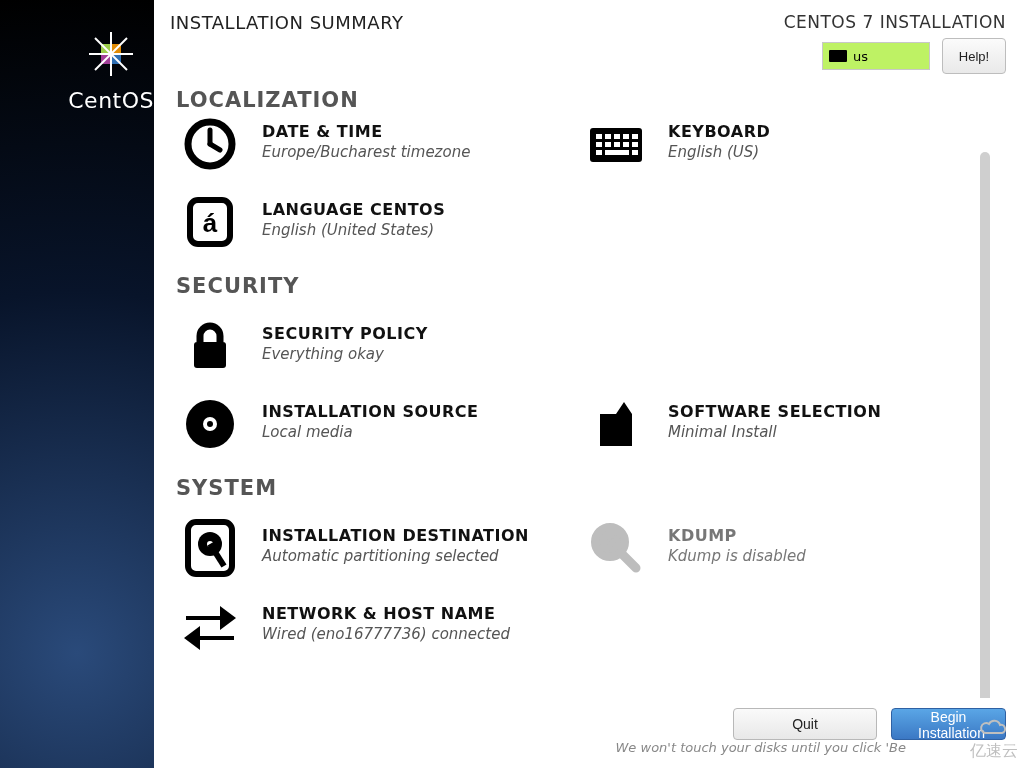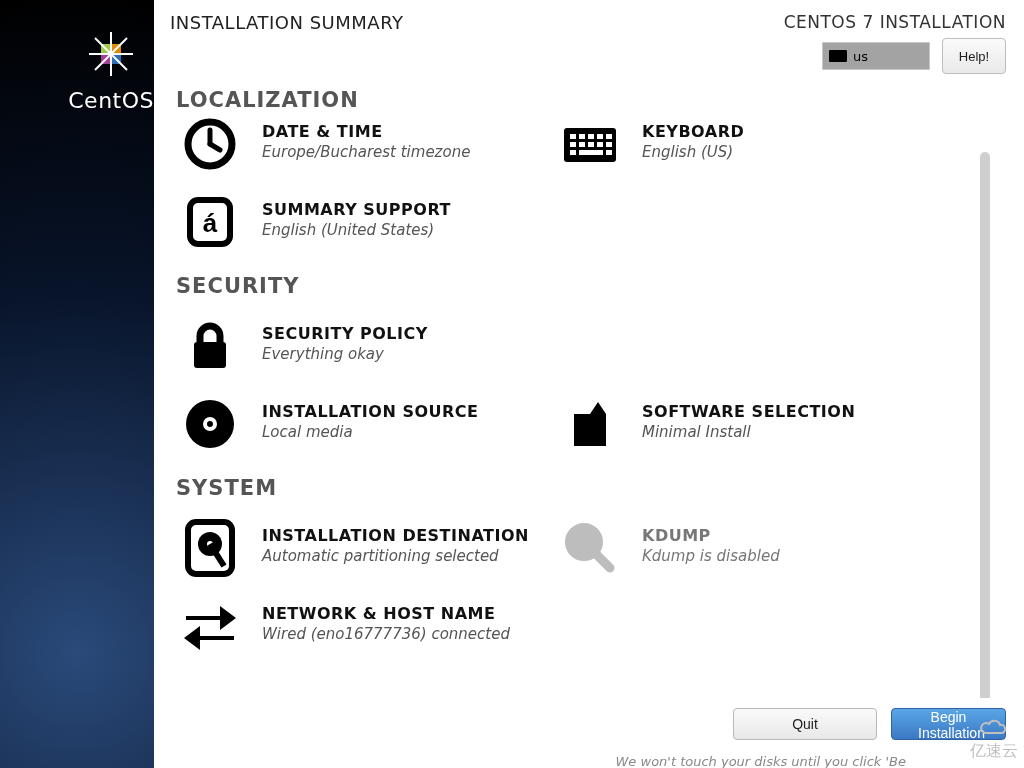--- a/index.html
+++ b/index.html
@@ -9,41 +9,41 @@
   .logo-wrap { display:flex; flex-direction:column; align-items:center; gap:10px; }
   .logo-mark { width:48px; height:48px; position:relative; }
   .logo-mark svg { width:48px; height:48px; }
   .logo-text { color:#fff; font-size:22px; letter-spacing:0.5px; font-weight:400; }
   .main { flex:1; display:flex; flex-direction:column; position:relative; }
   .topbar { display:flex; justify-content:space-between; align-items:flex-start; padding:12px 18px 0 16px; }
   .page-title { font-size:18px; letter-spacing:0.5px; color:#222; font-weight:500; }
   .topright { display:flex; flex-direction:column; align-items:flex-end; gap:6px; }
   .install-name { font-size:17px; letter-spacing:0.5px; color:#333; font-weight:400; }
   .tr-row { display:flex; gap:12px; align-items:center; }
-  .kb-indicator { width:108px; height:28px; background:#a3a3a3; border:1px solid #c8c8c8; display:flex; align-items:center; gap:6px; padding:0 6px; font-size:13px; }
+  .kb-indicator { width:108px; height:28px; background:#bef264; border:1px solid #c8c8c8; display:flex; align-items:center; gap:6px; padding:0 6px; font-size:13px; }
   .kb-indicator .kbico { width:18px; height:12px; background:#000; border-radius:1px; position:relative; }
   .help-btn { width:64px; height:36px; background: linear-gradient(#fbfbfb,#e9e9e9); border:1px solid #bdbdbd; border-radius:4px; font-size:13px; color:#222; cursor:pointer; }
   .content-wrap { flex:1; display:flex; overflow:hidden; }
   .content { flex:1; overflow:hidden; padding:0 0 0 22px; position:relative; }
   .scrollfake { position:absolute; right:34px; top:78px; width:10px; height:618px; background:#cfcfcf; border-radius:5px; }
   .inner { width: 790px; padding-top:2px; }
   .cat-title { font-size:21px; letter-spacing:1px; color:#555; font-weight:700; margin:18px 0 14px 0; }
   .cat-title.first { margin-top:0; color:#555; }
   .clip-first { height:34px; overflow:hidden; display:flex; align-items:flex-end; }
   .clip-first .cat-title { margin:0; transform:translateY(2px); }
-  .row { display:flex; margin-bottom:10px;align-items:flex-end; }
+  .row { display:flex; gap:26px; margin-bottom:10px;align-items:flex-end; }
   .spoke { display:flex; align-items:flex-start; gap:22px; width:380px; padding:6px 4px; cursor:pointer; }
   .spoke .ic { width:60px; height:56px; display:flex; align-items:center; justify-content:center; flex-shrink:0; }
   .spoke .txt { display:flex; flex-direction:column; gap:2px; padding-top:6px; }
   .sp-title { font-size:16px; font-weight:700; letter-spacing:0.5px; color:#111; }
   .sp-sub { font-size:15px; font-style:italic; color:#555; }
   .spoke.dim .sp-title { color:#777; font-weight:700; }
   .spoke.dim .sp-sub { color:#777; }
   .spoke.dim svg * { fill:#bdbdbd; stroke:#bdbdbd; }
-  .footer { height:70px; padding:10px 18px 0 0; display:flex; flex-direction:column; align-items:flex-end; gap:14px; position:relative; }
+  .footer { height:70px; padding:10px 18px 0 0; display:flex; flex-direction:column; align-items:flex-end; gap:0; position:relative; }
   .btnrow { display:flex; gap:14px; }
   .btn { height:32px; border-radius:4px; font-size:14px; cursor:pointer; border:1px solid #b8b8b8; padding:0 26px; }
   .btn.quit { width:144px; background:linear-gradient(#fafafa,#e8e8e8); color:#222; }
   .btn.begin { width:115px; background:linear-gradient(#5aa6e6,#3b78c4); color:#fff; border-color:#2f61a3; }
   .hint { font-size:13px; font-style:italic; color:#888; padding-right:100px; }
   .watermark { position:absolute; right:6px; bottom:6px; display:flex; align-items:center; gap:4px; color:#bfbfbf; font-size:16px;flex-direction:column; }
   .watermark .cloud { width:30px; height:20px; }
   svg { display:block; }
 </style>
 </head>
@@ -140,21 +140,21 @@
 
           <div class="row">
             <div class="spoke">
               <span class="ic">
                <svg width="56" height="56" viewBox="0 0 56 56">
                     <rect x="8" y="6" width="40" height="44" rx="8" fill="none" stroke="#000" stroke-width="6"></rect>
                     <text x="28" y="38" text-anchor="middle" font-size="26" font-family="sans-serif" fill="#000" font-weight="700">á</text>
                   </svg>
               </span>
               <div class="txt">
-                <span class="sp-title">SUMMARY SUPPORT</span>
+                <span class="sp-title">LANGUAGE CENTOS</span>
                 <span class="sp-sub">English (United States)</span>
               </div>
             </div>
           </div>
 
           <div class="cat-title">SECURITY</div>
           <div class="row">
             <div class="spoke">
               <span class="ic">
                 <svg width="48" height="52" viewBox="0 0 48 52">

